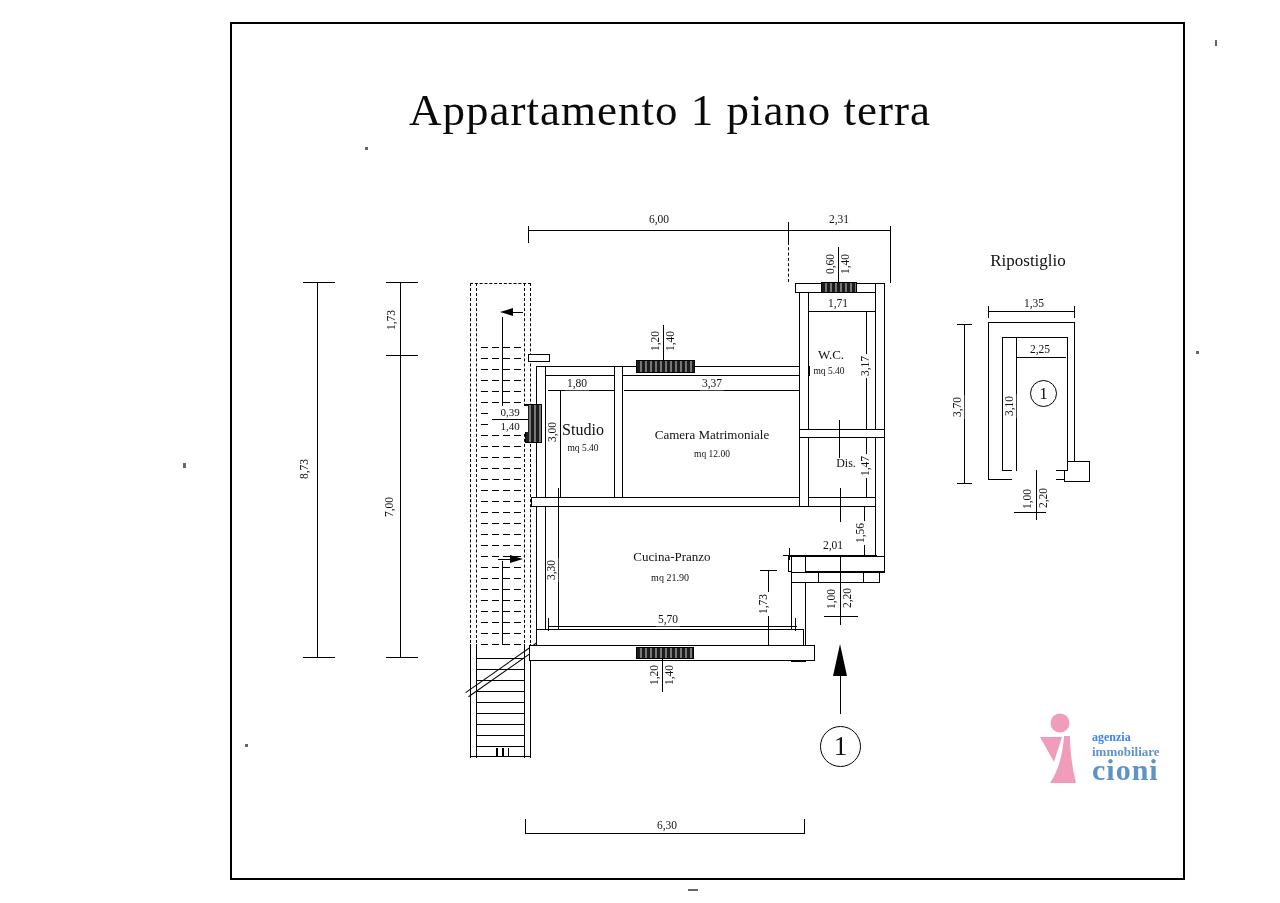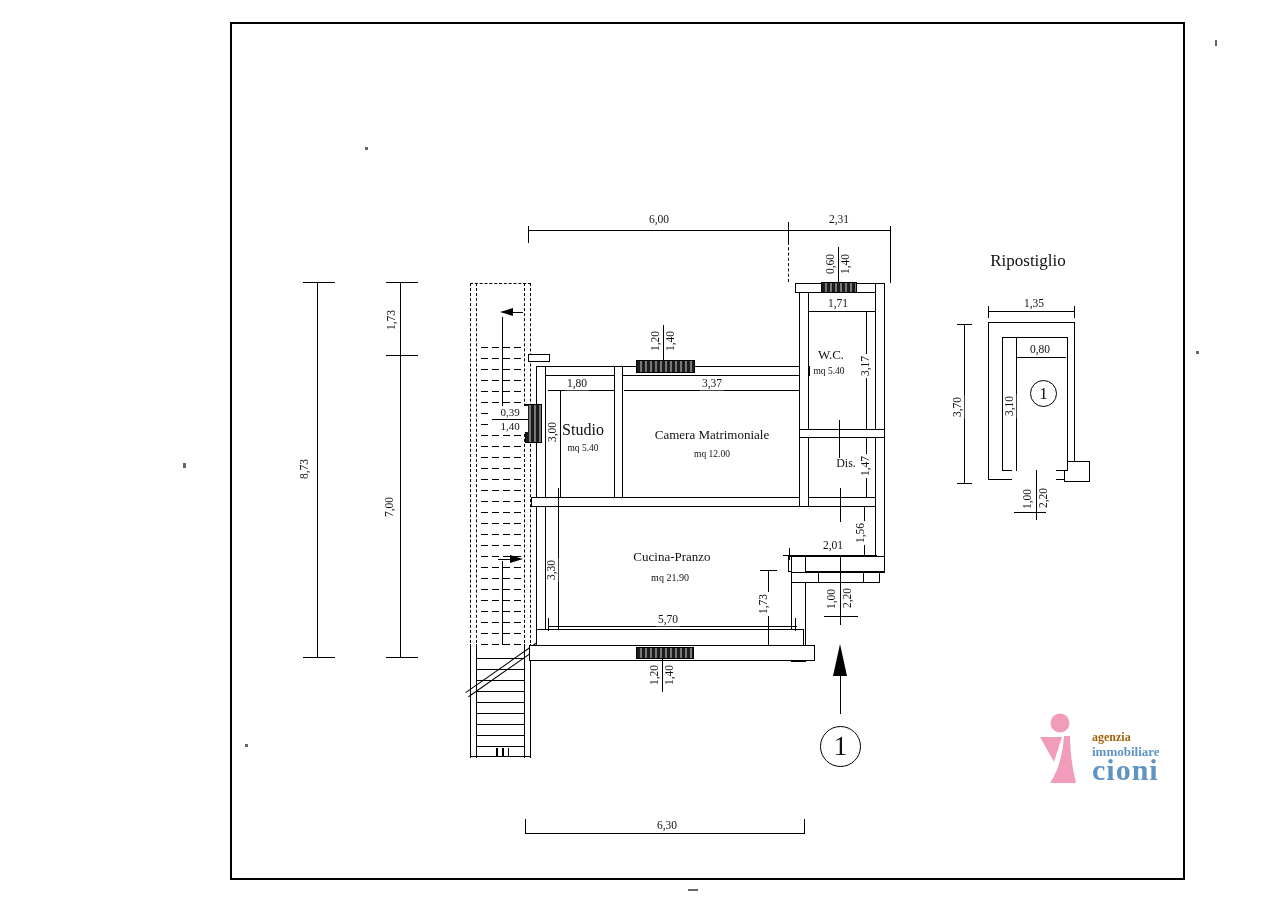--- a/index.html
+++ b/index.html
@@ -33,20 +33,21 @@
   .spk{position:absolute;background:#666;z-index:0;}
   .logo-t{position:absolute;font-weight:bold;z-index:5;line-height:1;}
 </style>
 </head>
 <body>
 
 <div id="canvas">
 
   <div class="border" style="left:230px;top:22px;width:951px;height:854px;"></div>
 
+  <div class="title" style="left:330px;top:84px;width:680px;">Appartamento 1 piano terra</div>
 
   <div class="ln" style="left:528px;top:230px;width:362px;height:1.3px;"></div>
   <div class="ln" style="left:528px;top:226px;width:1.3px;height:17px;"></div>
   <div class="ln" style="left:788px;top:222px;width:1.3px;height:20px;"></div>
   <div class="dlv" style="left:788px;top:242px;height:40px;"></div>
   <div class="ln" style="left:890px;top:226px;width:1.3px;height:17px;"></div>
   <div class="ln" style="left:890px;top:243px;width:1px;height:40px;"></div>
   <div class="d" style="left:659px;top:220px;">6,00</div>
   <div class="d" style="left:839px;top:220px;">2,31</div>
 
@@ -187,34 +188,34 @@
   <div class="ln" style="left:964px;top:325px;width:1.2px;height:159px;"></div>
   <div class="ln" style="left:957px;top:324px;width:15px;height:1.2px;"></div>
   <div class="ln" style="left:957px;top:483px;width:15px;height:1.2px;"></div>
   <div class="dv" style="left:958px;top:407px;">3,70</div>
   <div class="w" style="left:988px;top:322px;width:87px;height:158px;"></div>
   <div class="w" style="left:1064px;top:461px;width:26px;height:21px;"></div>
   <div class="w" style="left:1002px;top:337px;width:66px;height:134px;"></div>
   <div class="gap" style="left:1012px;top:469px;width:44px;height:13px;"></div>
   <div class="ln" style="left:1016px;top:357px;width:50px;height:1.2px;z-index:3;"></div>
   <div class="ln" style="left:1016px;top:337px;width:1.2px;height:134px;z-index:3;"></div>
-  <div class="d" style="left:1040px;top:350px;">0,80</div>
+  <div class="d" style="left:1040px;top:350px;">2,25</div>
   <div class="dv" style="left:1010px;top:406px;">3,10</div>
   <div class="circ" style="left:1030px;top:380px;width:27px;height:27px;font-size:17px;">1</div>
   <div class="dl" style="left:1036px;top:470px;height:50px;"></div>
   <div class="ln" style="left:1014px;top:512px;width:32px;height:1.2px;z-index:4;"></div>
   <div class="dv" style="left:1028px;top:499px;">1,00</div>
   <div class="dv" style="left:1044px;top:498px;">2,20</div>
 
   <svg class="abs" style="left:1036px;top:712px;z-index:5;" width="54" height="74" viewBox="0 0 54 74">
     <circle cx="24" cy="11" r="9.5" fill="#f09cba"></circle>
     <path d="M4 25 L26 25 L18 50 Z" fill="#f09cba"></path>
     <path d="M28 24 C27 40 23 58 14 71 L40 71 C36 55 34 38 34 24 Z" fill="#f09cba"></path>
   </svg>
-  <div class="logo-t" style="left:1092px;top:731px;font-size:12px;color:#a16207;font-family:'Liberation Serif','DejaVu Serif',serif;">agenzia</div>
+  <div class="logo-t" style="left:1092px;top:731px;font-size:12px;color:#3b82f6;font-family:'Liberation Serif','DejaVu Serif',serif;">agenzia</div>
   <div class="logo-t" style="left:1092px;top:745px;font-size:13px;color:#5f93c3;font-family:'Liberation Serif','DejaVu Serif',serif;">immobiliare</div>
   <div class="logo-t" style="left:1092px;top:755px;font-size:30px;letter-spacing:1px;color:#5f93c3;font-family:'Liberation Serif','DejaVu Serif',serif;">cioni</div>
 
   <div class="spk" style="left:183px;top:463px;width:3px;height:5px;"></div>
   <div class="spk" style="left:365px;top:147px;width:3px;height:3px;"></div>
   <div class="spk" style="left:1196px;top:351px;width:3px;height:3px;"></div>
   <div class="spk" style="left:1215px;top:40px;width:2px;height:6px;"></div>
   <div class="spk" style="left:688px;top:889px;width:10px;height:2px;"></div>
   <div class="spk" style="left:245px;top:744px;width:3px;height:3px;"></div>
 

